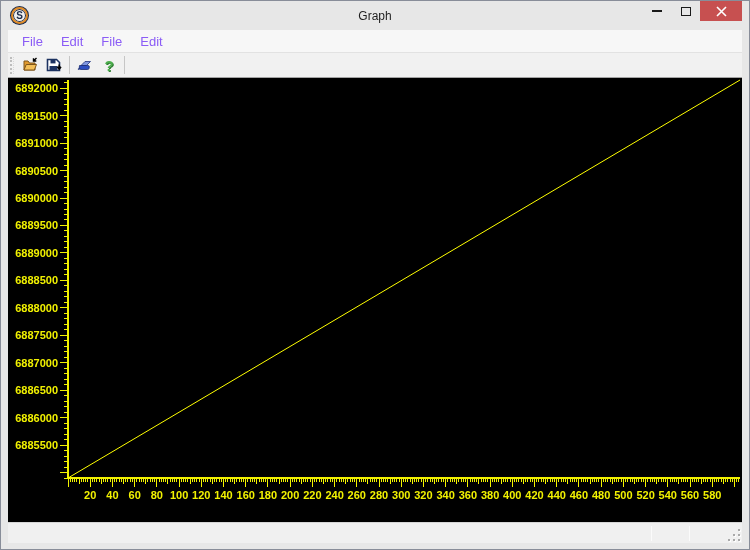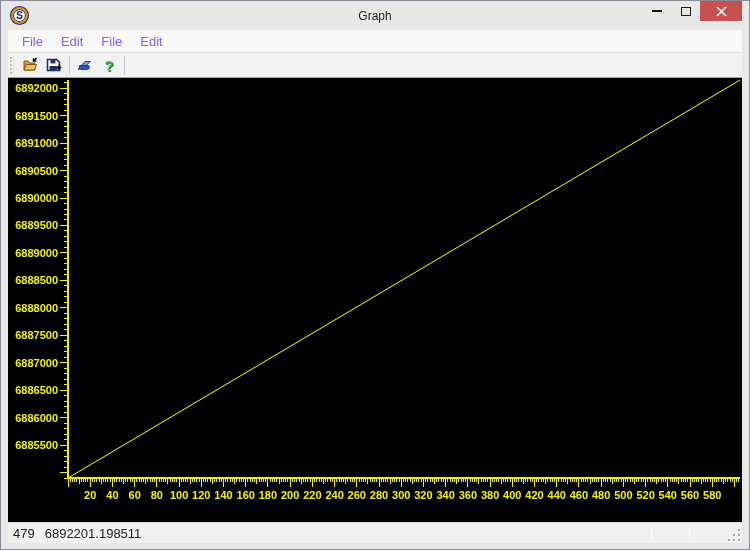--- a/index.html
+++ b/index.html
@@ -546,23 +546,20 @@
         <text x="50" y="124.02758620689656" fill="#f2f200" font-size="11" font-weight="bold" font-family="Liberation Sans, sans-serif" text-anchor="end">6890000</text>
         <text x="50" y="96.5793103448276" fill="#f2f200" font-size="11" font-weight="bold" font-family="Liberation Sans, sans-serif" text-anchor="end">6890500</text>
         <text x="50" y="69.1310344827586" fill="#f2f200" font-size="11" font-weight="bold" font-family="Liberation Sans, sans-serif" text-anchor="end">6891000</text>
         <text x="50" y="41.68275862068964" fill="#f2f200" font-size="11" font-weight="bold" font-family="Liberation Sans, sans-serif" text-anchor="end">6891500</text>
         <text x="50" y="14.234482758620686" fill="#f2f200" font-size="11" font-weight="bold" font-family="Liberation Sans, sans-serif" text-anchor="end">6892000</text>
         <polyline points="60,400 732,2" fill="none" stroke="#ffff00" stroke-width="1"></polyline>
       </svg>
     </div>
 
   <div class="statusbar">
-    <div class="status-text">
-      <span>479</span><span>6892201.198511</span>
-    </div>
     <div class="sb-divider d1"></div>
     <div class="sb-divider d2"></div>
     <div class="resize-grip">
       <i style="right:0;bottom:0"></i>
         <i style="right:0;bottom:5px"></i>
         <i style="right:0;bottom:10px"></i>
       <i style="right:5px;bottom:0"></i>
         <i style="right:5px;bottom:5px"></i>
         <i style="right:10px;bottom:0"></i>
     </div>

